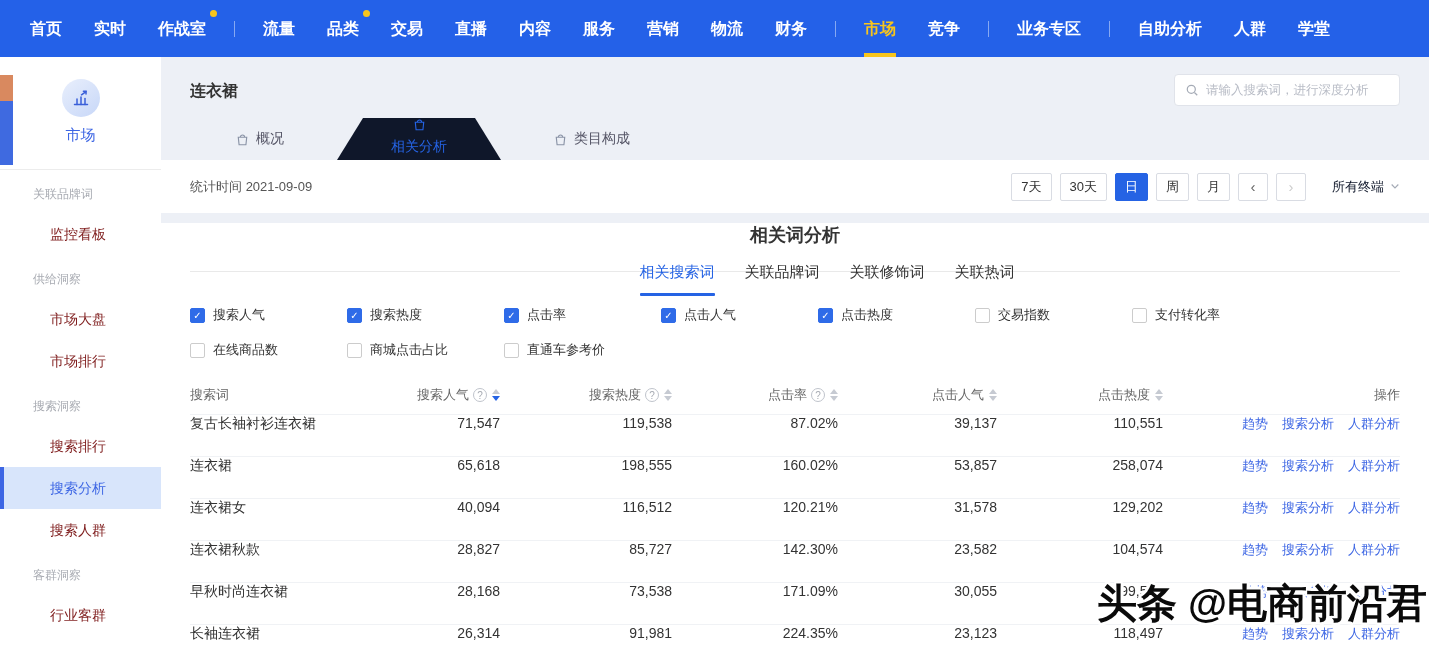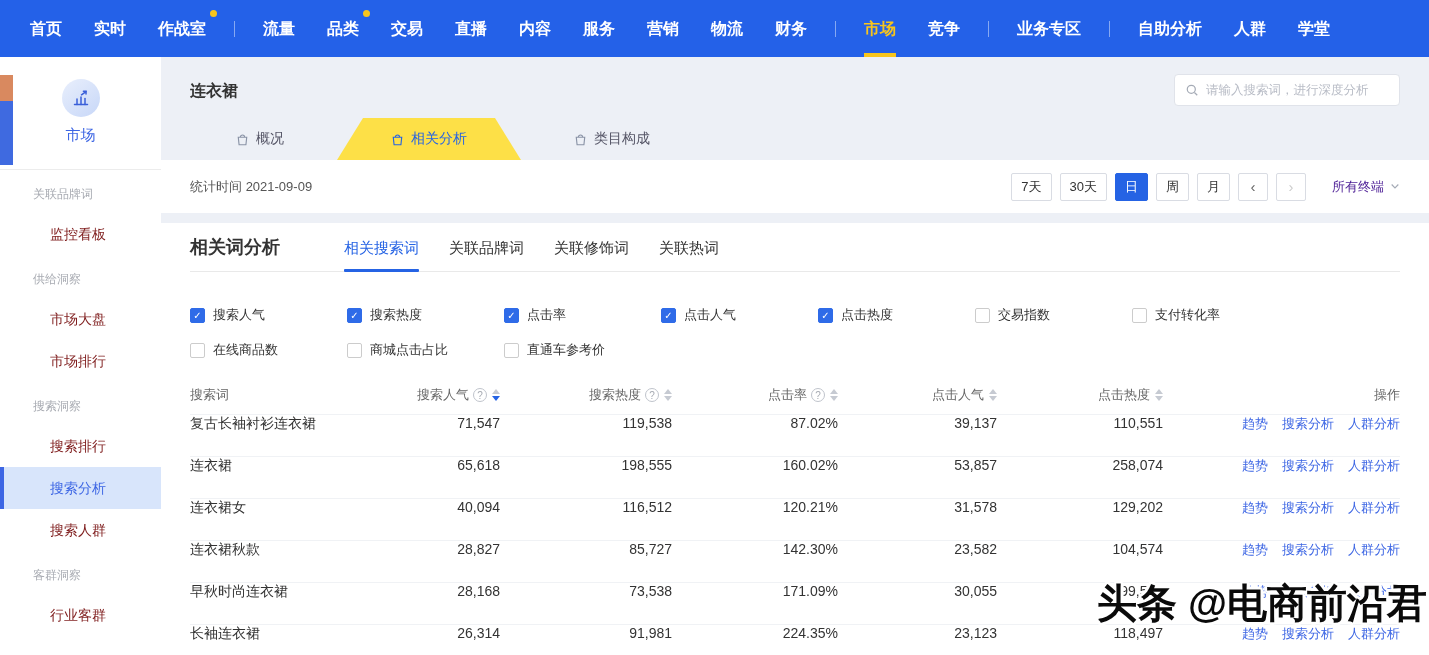--- a/index.html
+++ b/index.html
@@ -40,42 +40,42 @@
   .keyword-title { padding-top:24px; font-size:16px; font-weight:700; color:#333; }
   .search-box { position:absolute; right:29px; top:17px; width:226px; height:32px; background:#fff;
                 border:1px solid #e0e3ea; border-radius:4px; display:flex; align-items:center;
                 padding:0 10px; gap:7px; }
   .search-box input { border:0; outline:0; flex:1; font-size:12.5px; color:#333; background:transparent; }
   .search-box input::placeholder { color:#b8bcc6; }
   .cat-tabs { position:absolute; left:29px; bottom:0; display:flex;gap:7px; }
   .cat-tab { height:42px; display:flex; align-items:center; gap:7px; padding:0 46px;
              font-size:14px; color:#556; cursor:pointer; }
   .cat-tab .bag-ic { display:inline-flex; color:#8a93a6; }
-  .cat-tab.active { background:#fde047; clip-path:polygon(26px 0, calc(100% - 26px) 0, 100% 100%, 0 100%);
-             color:#2563e4; padding:0 54px; }
+  .cat-tab.active { background:#0f172a; clip-path:polygon(26px 0, calc(100% - 26px) 0, 100% 100%, 0 100%);
+             color:#2563e4; padding:0 54px;flex-direction:column; }
   .cat-tab.active .bag-ic { color:#2563e4; }
 
   .stats-bar { height:53px; background:#fff; display:flex; align-items:center;
                justify-content:space-between; padding:0 29px; }
   .stat-time { font-size:13px; color:#555; }
   .range-controls { display:flex; align-items:center; }
   .range-btn { min-width:30px; padding:0 9px; height:28px; line-height:26px; border:1px solid #d9dce3;
                border-radius:2px; font-size:13px; color:#333; text-align:center; margin-left:8px;
                background:#fff; cursor:pointer; }
   .range-btn.active { background:#2563e4; border-color:#2563e4; color:#fff; }
   .range-btn.arrow { color:#666; font-size:15px; width:30px; padding:0; }
   .range-btn.arrow.disabled { color:#ccc; cursor:default; }
-  .terminal { margin-left:26px; font-size:13px; color:#4c1d95; cursor:pointer;
+  .terminal { margin-left:26px; font-size:13px; color:#0f172a; cursor:pointer;
               display:inline-flex; align-items:center; gap:6px; }
 
   .gap { height:10px; }
 
   
   .card { background:#fff; height:432px; position:relative; padding:0 29px; overflow:hidden; }
-  .panel-head { height:49px; border-bottom:1px solid #e9e9e9; display:flex; align-items:center; }
+  .panel-head { height:49px; border-bottom:1px solid #e9e9e9; display:flex; align-items:center;flex-direction:column; }
   .panel-title { font-size:18px; font-weight:700; color:#333; }
   .panel-tabs { display:flex; margin-left:64px; gap:30px; height:100%; }
   .panel-tab { font-size:15px; color:#333; position:relative; line-height:49px; cursor:pointer; }
   .panel-tab.active { color:#2563e4; }
   .panel-tab.active::after { content:""; position:absolute; bottom:-1px; left:0; right:0; height:3px;
               background:#2563e4; border-radius:1px; }
 
   .metrics { margin-top:34px; }
   .metric-row { display:flex; margin-bottom:17px; }
   .metric { width:157px; display:flex; align-items:center; gap:8px; font-size:13px; color:#333; cursor:pointer; }

